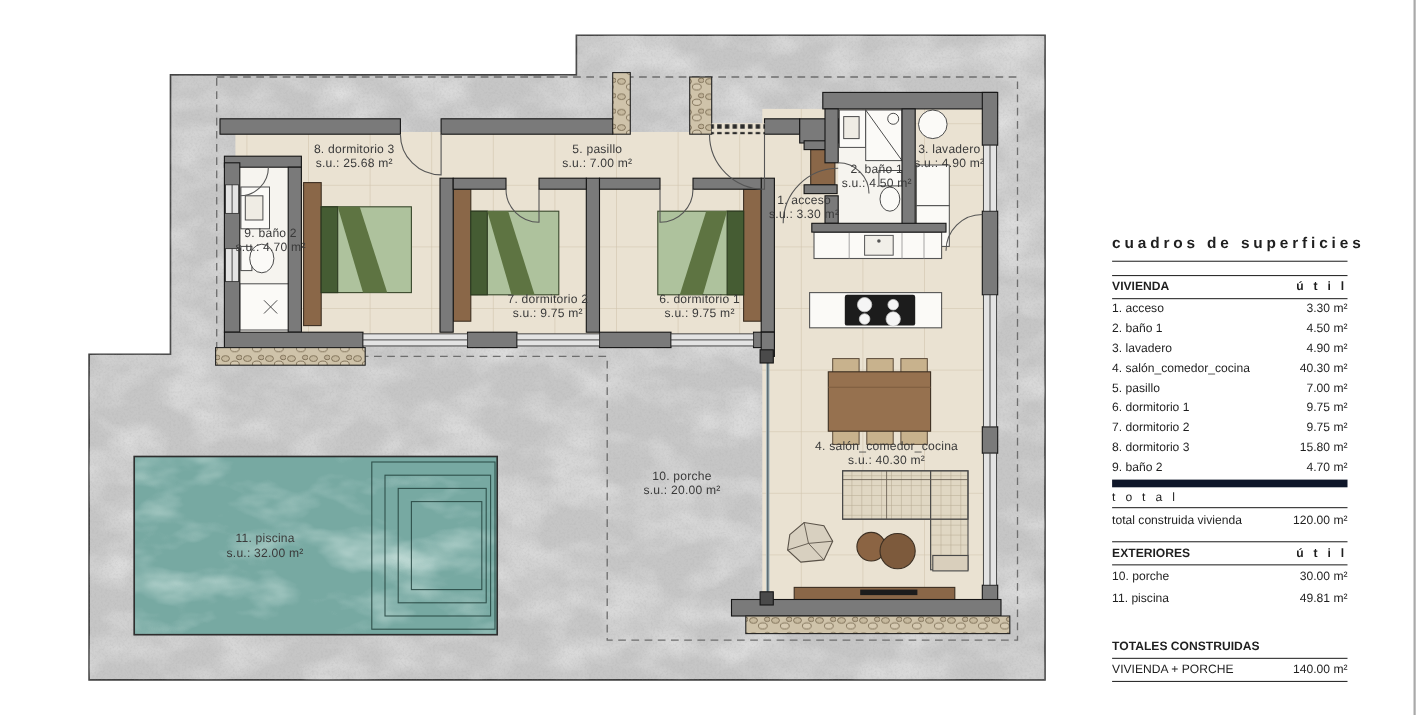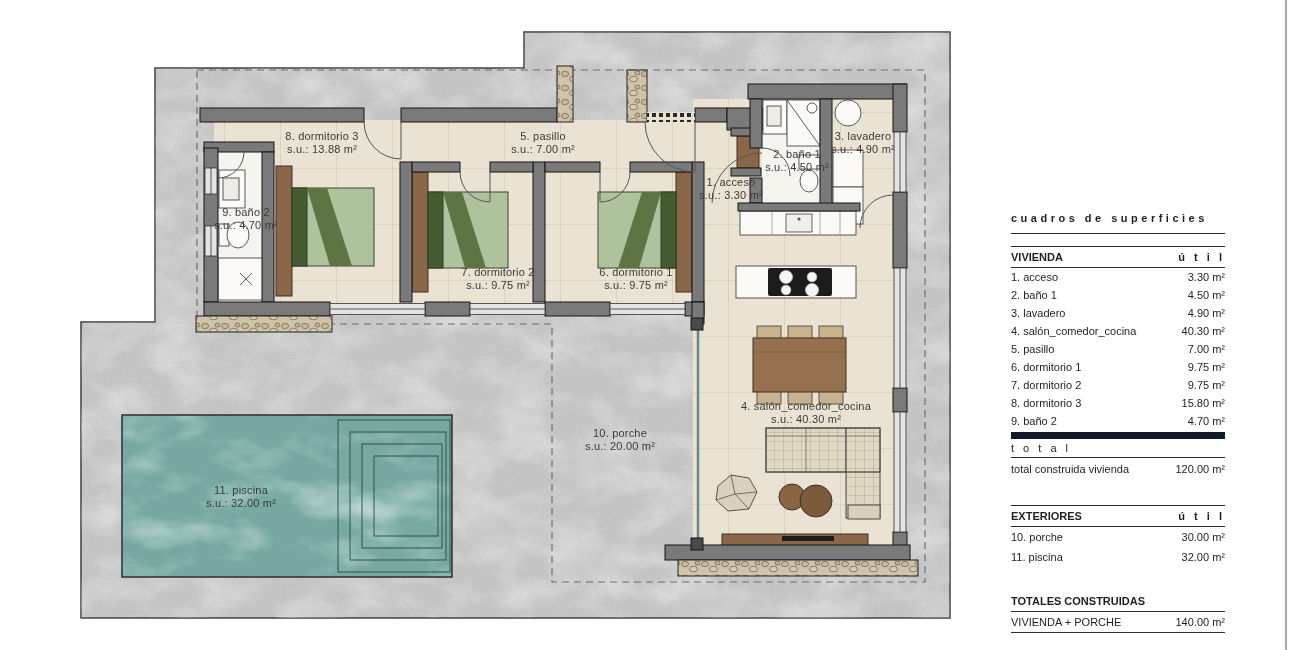--- a/index.html
+++ b/index.html
@@ -4,26 +4,26 @@
 <style>
   html,body{margin:0;padding:0;background:#fff;}
   body{width:1291px;height:650px;font-family:"Liberation Sans",sans-serif;}
   .stage{position:relative;width:1291px;height:650px;overflow:hidden;background:#fff;}
   .stage > svg{position:absolute;left:0;top:0;}
   .rlabel{position:absolute;transform:translateX(-50%);text-align:center;font-size:11px;
           line-height:12.5px;color:#3a3a3a;white-space:nowrap;letter-spacing:.2px;}
   .sheet-edge{position:absolute;top:0;left:1285px;width:2px;height:650px;background:#a9a9a9;}
   
   .panel{position:absolute;left:1011px;top:212px;width:214px;font-size:11px;color:#1f1f1f;}
-  .p-title{font-weight:bold;font-size:11px;letter-spacing:3.5px;padding-bottom:9px;
+  .p-title{font-weight:bold;font-size:14px;letter-spacing:3.5px;padding-bottom:9px;
            border-bottom:1px solid #2e2e2e;white-space:nowrap;}
   .p-head{display:flex;justify-content:space-between;align-items:center;height:20px;
           border-top:1px solid #2e2e2e;border-bottom:1px solid #2e2e2e;font-weight:bold;}
   .p-head.mt12{margin-top:12px;gap:36px;}
-  .p-head.mt16{margin-top:25px;}
+  .p-head.mt16{margin-top:8px;}
   .p-head.mt40{margin-top:24px;border-top:none;}
   .p-head .col{letter-spacing:3px;}
   .p-row{display:flex;justify-content:space-between;align-items:center;height:18px;}
   .p-row.t22{height:22px;}
   .p-row.t20{height:20px;}
   .p-row.final{height:20px;border-bottom:1px solid #2e2e2e;}
   .p-total{height:18px;display:flex;align-items:center;letter-spacing:3px;margin-top:2px;
            border-top:7px solid #0f172a;border-bottom:1px solid #2e2e2e;}
 </style>
 </head>
@@ -292,21 +292,21 @@
   <div class="rlabel" style="left:636px;top:266px">
     <div>6. dormitorio 1</div>
     <div>s.u.: 9.75 m²</div>
   </div>
   <div class="rlabel" style="left:498px;top:266px">
     <div>7. dormitorio 2</div>
     <div>s.u.: 9.75 m²</div>
   </div>
   <div class="rlabel" style="left:322px;top:130px">
     <div>8. dormitorio 3</div>
-    <div>s.u.: 13.88 m²</div>
+    <div>s.u.: 25.68 m²</div>
   </div>
   <div class="rlabel" style="left:246px;top:206px">
     <div>9. baño 2</div>
     <div>s.u.: 4.70 m²</div>
   </div>
   <div class="rlabel" style="left:620px;top:427px">
     <div>10. porche</div>
     <div>s.u.: 20.00 m²</div>
   </div>
   <div class="rlabel" style="left:241px;top:484px">
@@ -367,21 +367,21 @@
     <div class="p-head mt16">
       <span>EXTERIORES</span>
       <span class="col">ú t i l</span>
     </div>
     <div class="p-row t20">
         <span>10. porche</span>
         <span>30.00 m²</span>
       </div>
     <div class="p-row t20">
         <span>11. piscina</span>
-        <span>32.00 m²</span>
+        <span>49.81 m²</span>
       </div>
 
     <div class="p-head mt40">
       <span>TOTALES CONSTRUIDAS</span>
     </div>
     <div class="p-row final">
         <span>VIVIENDA + PORCHE</span>
         <span>140.00 m²</span>
       </div>
   </div>

